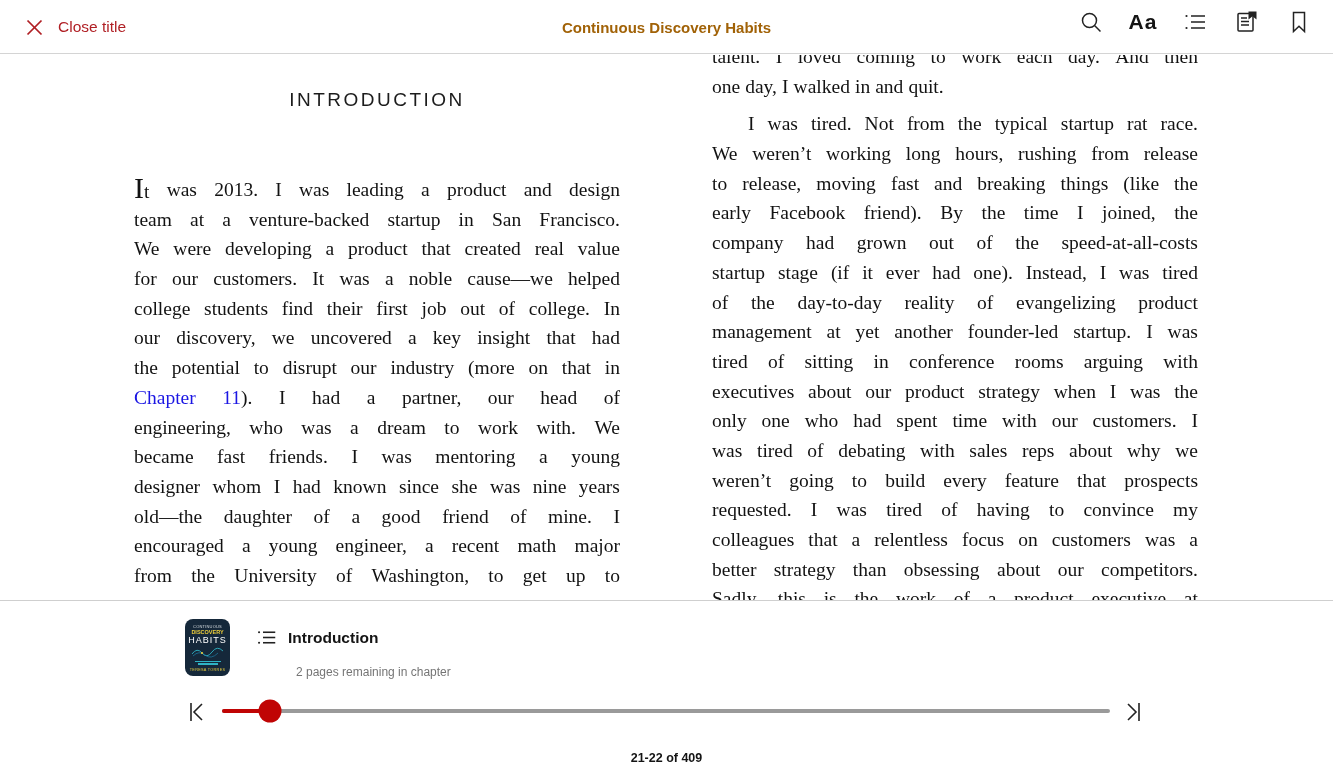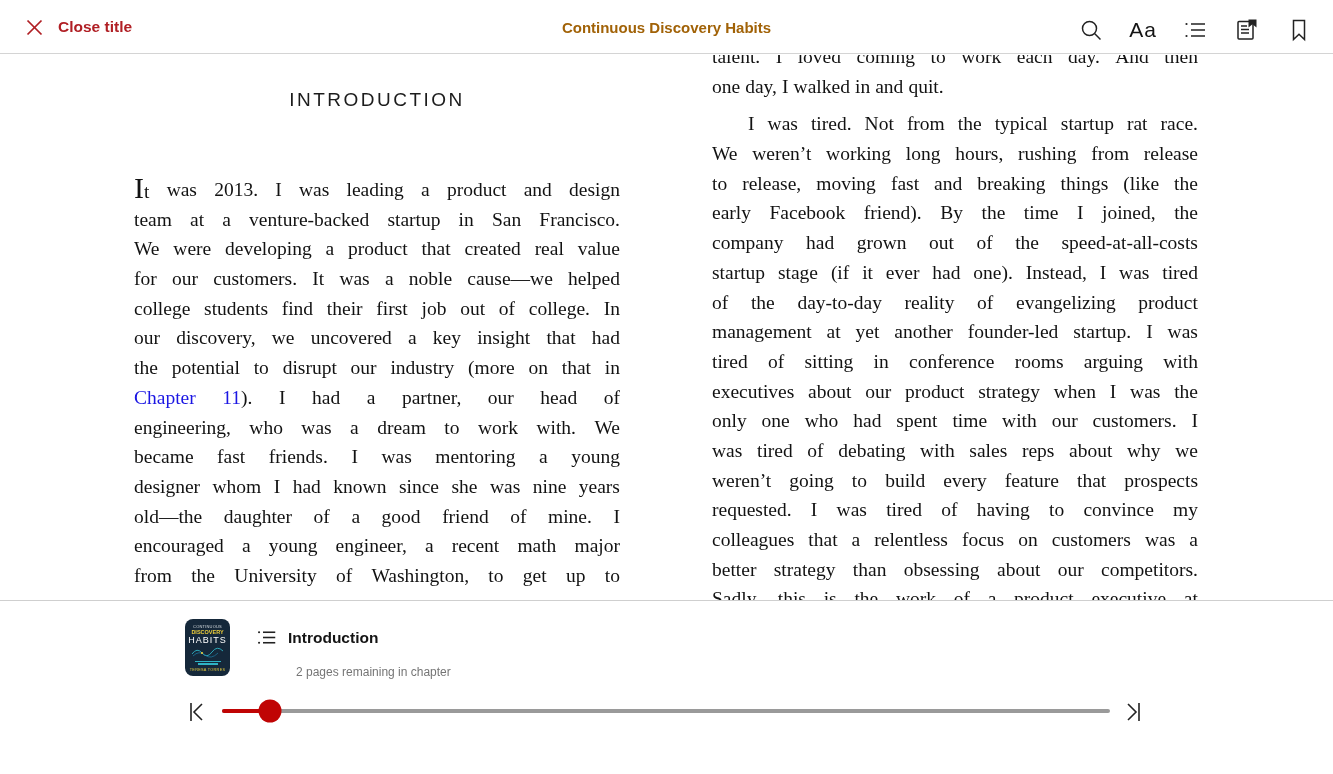--- a/index.html
+++ b/index.html
@@ -4,26 +4,26 @@
 <style>
   * { margin:0; padding:0; box-sizing:border-box; }
   html,body { width:1333px; height:774px; background:#fff; overflow:hidden;
     font-family:"Liberation Sans", sans-serif; }
 
   
   .header { position:absolute; top:0; left:0; width:1333px; height:54px;
     background:#fff; border-bottom:1px solid #d4d4d4; z-index:6; }
   .close-btn { position:absolute; left:24px; top:0; height:54px; display:flex;
     align-items:center; gap:13px; cursor:pointer; }
-  .close-label { color:#b01f24; font-weight:bold; font-size:15.5px; }
+  .close-label { color:#b01f24; font-weight:normal; font-size:15.5px; }
   .book-title { position:absolute; left:0; right:0; top:0; height:54px;
     display:flex; align-items:center; justify-content:center;
     font-weight:bold; font-size:15px; color:#a16207; pointer-events:none; }
   .hicons { position:absolute; right:20px; top:0; height:44px; display:flex;
-    align-items:flex-end; gap:24px; }
+    align-items:center; gap:24px;font-weight:bold; }
   .icon-btn { width:28px; height:28px; display:flex; align-items:center;
     justify-content:center; cursor:pointer; }
   .aa-glyph { font-size:21px; color:#141414; letter-spacing:1px; }
 
   
   .reader { position:absolute; top:55px; left:0; width:1333px; height:545px;
     overflow:hidden; background:#fff; }
   .col { position:absolute; width:486px; font-family:"Liberation Serif", serif;
     font-size:19.5px; color:#121212; }
   .col-left  { left:134px; top:0; }
@@ -530,13 +530,14 @@
     <div class="knob" id="knob" style="left: 5.4%;"></div>
   </div>
 
   <div class="skip-right">
     <svg class="ico" width="26" height="30" viewBox="0 0 26 30" style="stroke-width:1.6">
       <polyline points="10,7 18,15 10,23"></polyline>
       <line x1="21" y1="6" x2="21" y2="24"></line>
     </svg>
   </div>
 
+  <div class="pos-label">21-22 of 409</div>
 </div>
 
 </body></html>

